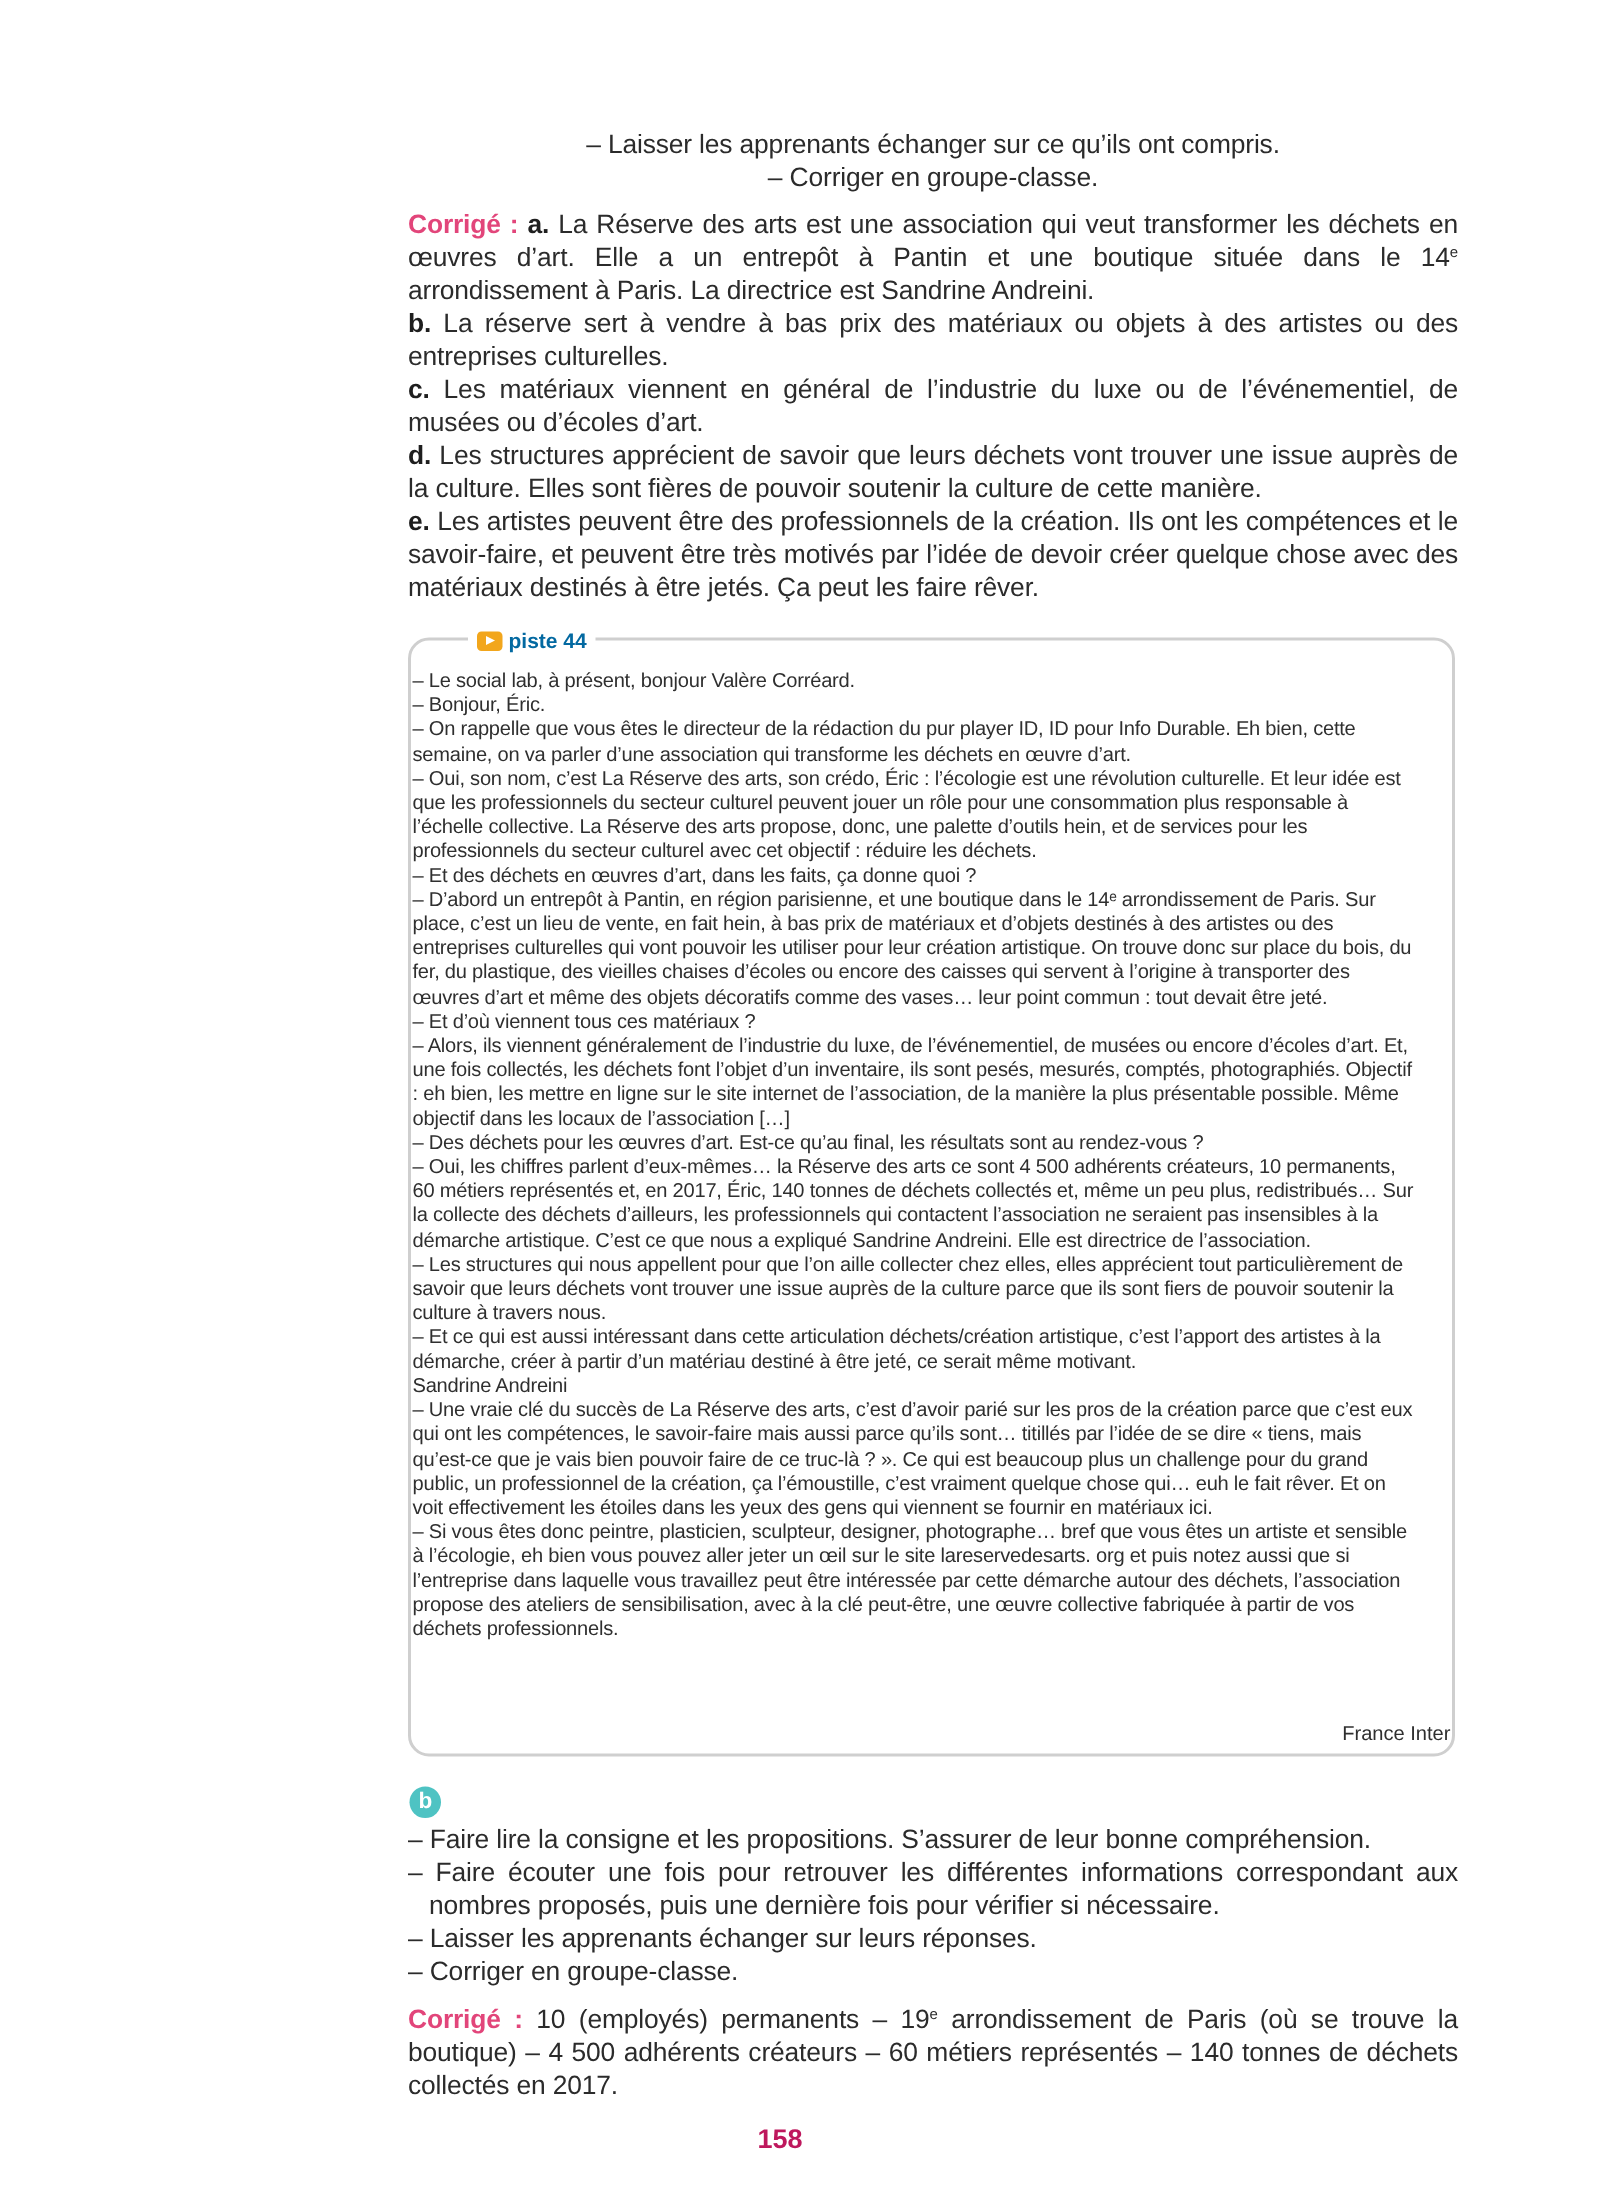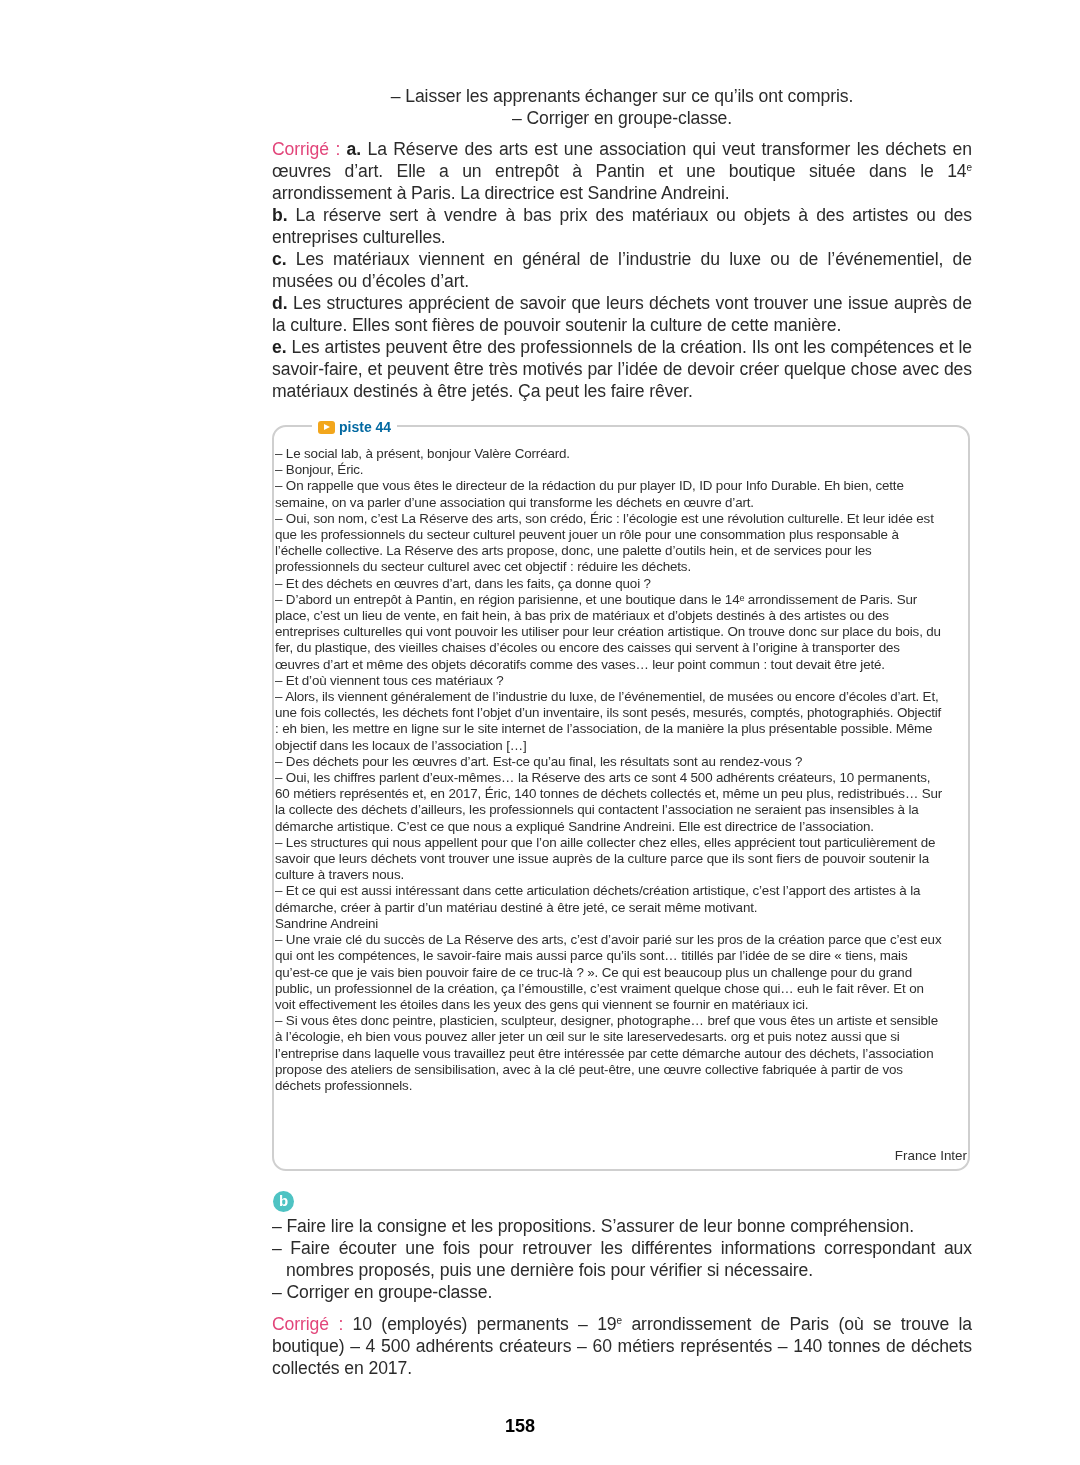--- a/index.html
+++ b/index.html
@@ -32,21 +32,21 @@
       text-indent: -14px;
       text-align: center;
     }
     .corrige {
       margin-top: 9px;
       text-align: justify;
     }
     .corrige p { margin: 0; text-align: justify; }
     .corrige-label {
       color: #e2457a;
-      font-weight: normal;
+      font-weight: bold;
     }
     .letter {
       font-weight: bold;
       color: #1e1e1e;
     }
     sup { font-size: 10px; line-height: 0; vertical-align: 6px; }
 
     
     .transcript-box {
       position: absolute;
@@ -138,21 +138,21 @@
     }
 
     .page-number {
       position: absolute;
       left: 0;
       width: 1040px;
       top: 1416px;
       text-align: center;
       font-size: 18px;
       font-weight: bold;
-      color: #000000;
+      color: #be185d;
     }
   </style>
 </head>
 <body>
 
 <div class="page main-text">
   <p class="dash-line">– Laisser les apprenants échanger sur ce qu’ils ont compris.</p>
   <p class="dash-line">– Corriger en groupe-classe.</p>
 
   <div class="corrige">
@@ -197,20 +197,21 @@
   <p>– Une vraie clé du succès de La Réserve des arts, c’est d’avoir parié sur les pros de la création parce que c’est eux qui ont les compétences, le savoir-faire mais aussi parce qu’ils sont… titillés par l’idée de se dire « tiens, mais qu’est-ce que je vais bien pouvoir faire de ce truc-là ? ». Ce qui est beaucoup plus un challenge pour du grand public, un professionnel de la création, ça l’émoustille, c’est vraiment quelque chose qui… euh le fait rêver. Et on voit effectivement les étoiles dans les yeux des gens qui viennent se fournir en matériaux ici.</p>
   <p>– Si vous êtes donc peintre, plasticien, sculpteur, designer, photographe… bref que vous êtes un artiste et sensible à l’écologie, eh bien vous pouvez aller jeter un œil sur le site lareservedesarts. org et puis notez aussi que si l’entreprise dans laquelle vous travaillez peut être intéressée par cette démarche autour des déchets, l’association propose des ateliers de sensibilisation, avec à la clé peut-être, une œuvre collective fabriquée à partir de vos déchets professionnels.</p>
 </div>
 <div class="source">France Inter</div>
 
 <div class="section-b main-text">
   <div class="badge-b">b</div>
   <div class="list">
     <p class="dash-line">– Faire lire la consigne et les propositions. S’assurer de leur bonne compréhension.</p>
     <p class="dash-line">– Faire écouter une fois pour retrouver les différentes informations correspondant aux nombres proposés, puis une dernière fois pour vérifier si nécessaire.</p>
+    <p class="dash-line">– Laisser les apprenants échanger sur leurs réponses.</p>
     <p class="dash-line">– Corriger en groupe-classe.</p>
   </div>
   <p class="corrige-b">
     <span class="corrige-label">Corrigé :</span><span> 10 (employés) permanents – 19</span><sup>e</sup><span> arrondissement de Paris (où se trouve la boutique) – 4 500 adhérents créateurs – 60 métiers représentés – 140 tonnes de déchets collectés en 2017.</span>
   </p>
 </div>
 
 <div class="page-number">158</div>
 
 </body></html>

